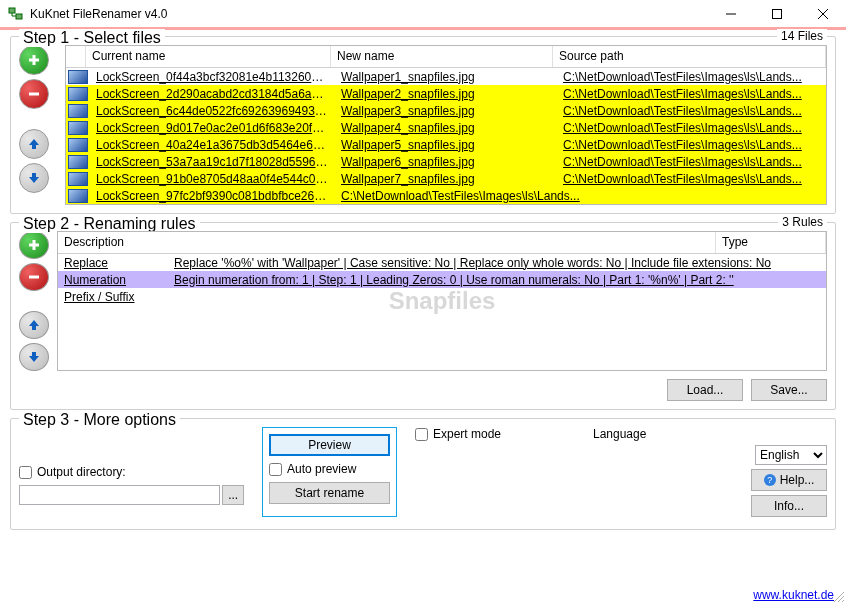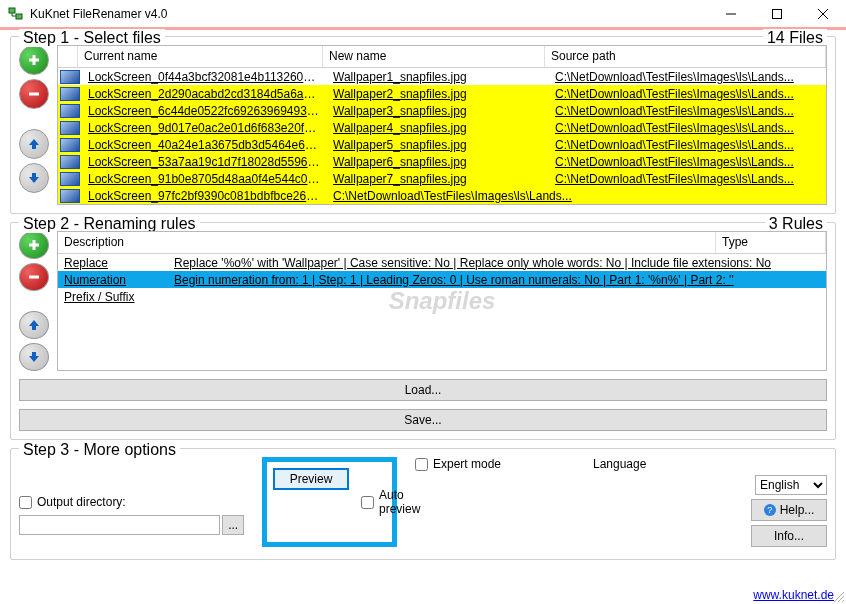--- a/index.html
+++ b/index.html
@@ -8,23 +8,23 @@
 .titlebar { height: 30px; background: #fff; display: flex; align-items: center; padding: 0 0 0 8px; border-bottom: 3px solid #fca5a5; }
 .titlebar .icon { width: 16px; height: 16px; margin-right: 6px; }
 .titlebar .title { flex: 1; font-size: 12px; }
 .titlebar .winbtns { display: flex; }
 .titlebar .winbtn { width: 46px; height: 30px; display: flex; align-items: center; justify-content: center; }
 
 .content { padding: 6px 10px 2px 10px; }
 
 .section { border: 1px solid #d0d0d0; border-radius: 2px; padding: 8px; margin-bottom: 8px; position: relative; }
 .section-label { position: absolute; top: -8px; left: 8px; background: #fff; padding: 0 4px; font-size: 16px; }
-.section-right { position: absolute; top: -8px; right: 8px; background: #fff; padding: 0 4px; font-size: 16px; }
-
-.step1-body { display: flex; gap: 8px; height: 160px; }
+.section-right { position: absolute; top: -8px; right: 8px; background: #fff; padding: 0 4px; font-size: 12px; }
+
+.step1-body { display: flex; gap: 16px; height: 160px; }
 .step2-body { display: flex; gap: 8px; height: 140px; }
 
 .btncol { display: flex; flex-direction: column; gap: 4px; }
 .roundbtn { width: 30px; height: 30px; border-radius: 50%; display: flex; align-items: center; justify-content: center; cursor: pointer; border: 1px solid #999; }
 .roundbtn.add { background: radial-gradient(circle at 30% 30%, #5fd65f, #1a8a1a); }
 .roundbtn.remove { background: radial-gradient(circle at 30% 30%, #f06060, #b01010); }
 .roundbtn.arrow { background: radial-gradient(circle at 30% 30%, #e8e8e8, #bbb); }
 
 .listview { flex: 1; border: 1px solid #b8b8b8; overflow: hidden; background: #fff; position: relative; }
 .listhead { display: flex; background: #fff; border-bottom: 1px solid #d0d0d0; height: 22px; }
@@ -36,44 +36,44 @@
 .ficon { width: 14px; height: 14px; flex: 0 0 14px; margin: 0 2px; border: 1px solid #2050a0; background: linear-gradient(135deg,#a8c8f0,#2050a0); }
 
 .col-files-ic { width: 20px; flex: 0 0 20px; }
 .col-files-cn { width: 245px; flex: 0 0 245px; }
 .col-files-nn { width: 222px; flex: 0 0 222px; }
 .col-files-sp { flex: 1; }
 
 .col-rules-type { width: 110px; flex: 0 0 110px; }
 .col-rules-desc { flex: 1; }
 
-.btnrow { display: flex; justify-content: center; gap: 8px; padding-top: 8px; flex-direction: column; }
+.btnrow { display: flex; justify-content: flex-end; gap: 8px; padding-top: 8px; }
 .btn { min-width: 76px; height: 22px; border: 1px solid #adadad; background: #e1e1e1; padding: 2px 10px; cursor: pointer; font-size: 12px; }
 .btn.highlight { border: 2px solid #0078d7; background: #e5f1fb; }
 
 .step3-body { display: flex; gap: 18px; }
 .step3-col1 { width: 225px; margin-top: 38px; }
-.step3-col2 { border: 5px solid #0ea5e9; padding: 6px; display: flex; gap: 12px; width: 135px; }
+.step3-col2 { border: 1px solid #0ea5e9; padding: 6px; display: flex; flex-direction: column; gap: 6px; width: 135px; }
 .step3-col3 { width: 160px; }
 .step3-col4 { flex: 1; display: flex; flex-direction: column; align-items: flex-end; gap: 4px; }
 
 .chk { display: flex; align-items: center; gap: 5px; }
 .chk input { width: 13px; height: 13px; }
 
 .txtin { width: 100%; height: 20px; border: 1px solid #abadb3; background: #fff; padding: 2px 4px; }
 .dirbtn { width: 24px; height: 20px; border: 1px solid #adadad; background: #e1e1e1; margin-left: 2px; cursor: pointer; }
 
 select { width: 72px; height: 20px; border: 1px solid #abadb3; background: #fff; font-size: 12px; }
 
 .footer { position: absolute; bottom: 2px; right: 12px; font-size: 11px; }
 .footer a { color: #0000ee; text-decoration: underline; cursor: pointer; }
 
 .resize { position: absolute; bottom: 0; right: 0; width: 16px; height: 16px; }
 
-.watermark { position: absolute; top: 50%; left: 50%; transform: translate(-50%, -50%); font-size: 24px; color: #d8d8d8; font-weight: bold; font-style: italic; pointer-events: none; text-align: right; }
+.watermark { position: absolute; top: 50%; left: 50%; transform: translate(-50%, -50%); font-size: 24px; color: #d8d8d8; font-weight: bold; pointer-events: none; text-align: right; }
 </style>
 </head>
 <body>
 
 <div class="titlebar">
   <span class="icon">
     <svg width="16" height="16">
         <rect x="1" y="2" width="6" height="5" fill="#6a6" stroke="#060"></rect>
         <rect x="8" y="8" width="6" height="5" fill="#6a6" stroke="#060"></rect>
         <path d="M4 7 L4 10 L8 10" stroke="#060" fill="none"></path>
@@ -222,21 +222,21 @@
       <div class="listview" style="position:relative">
         <div class="listhead">
           <div class="col col-rules-desc">Description</div>
           <div class="col col-rules-type">Type</div>
         </div>
         <div class="listbody" id="rules-body" style="overflow:hidden">
             <div class="row">
               <div class="cell col-rules-type">Replace</div>
               <div class="cell col-rules-desc">Replace '%o%' with 'Wallpaper' | Case sensitive: No | Replace only whole words: No | Include file extensions: No</div>
             </div>
-            <div class="row" style="background: #0ea5e9;">
+            <div class="row" style="background: #c4b5fd;">
               <div class="cell col-rules-type">Numeration</div>
               <div class="cell col-rules-desc">Begin numeration from: 1 | Step: 1 | Leading Zeros: 0 | Use roman numerals: No | Part 1: '%n%' | Part 2: ''</div>
             </div>
             <div class="row">
               <div class="cell col-rules-type">Prefix / Suffix</div>
             </div>
           </div>
         <div class="watermark">Snapfiles</div>
       </div>
     </div>
@@ -261,20 +261,21 @@
           <button class="dirbtn">...</button>
         </div>
       </div>
 
       <div class="step3-col2">
         <button class="btn highlight" style="width:100%">Preview</button>
         <label class="chk">
           <input type="checkbox" style="">
           <span>Auto preview</span>
         </label>
+        <button class="btn" style="width:100%">Start rename</button>
       </div>
 
       <div class="step3-col3">
         <label class="chk">
           <input type="checkbox" style="">
           <span>Expert mode</span>
         </label>
       </div>
 
       <div class="step3-col4">

